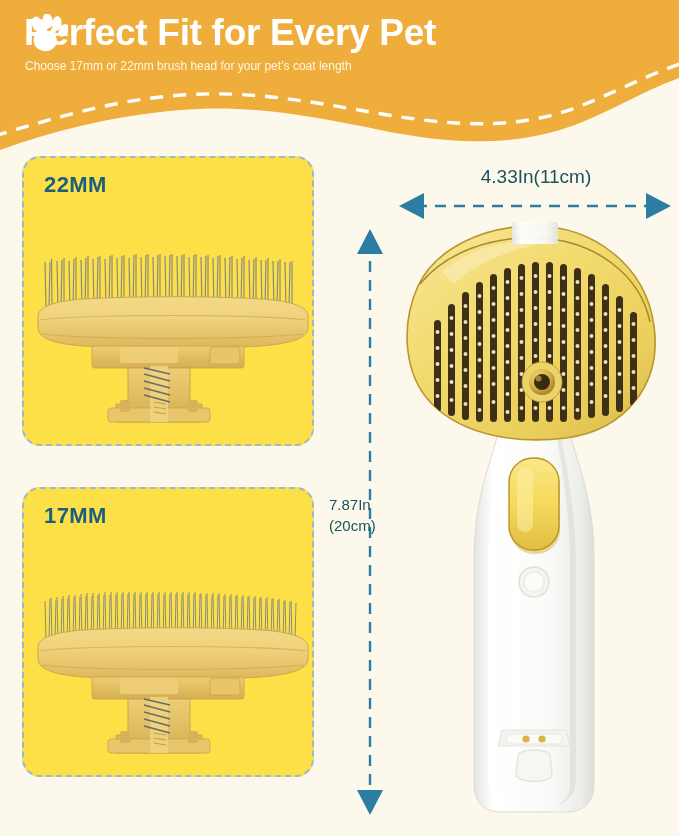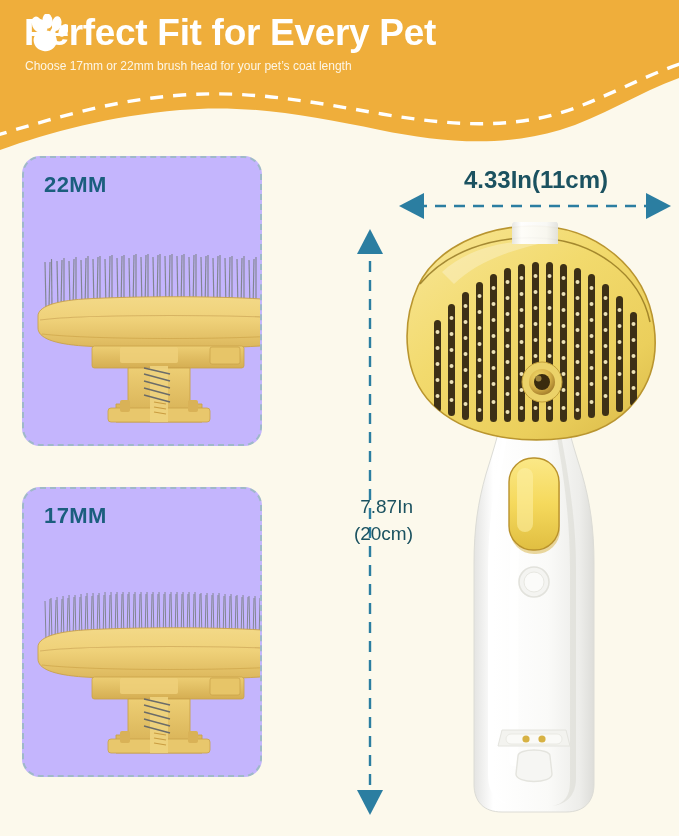--- a/index.html
+++ b/index.html
@@ -59,23 +59,23 @@
     line-height: 1.33;
     margin: 8px 0 0 1px;
     max-width: 480px;
     font-weight: normal;
   }
 
   
   .spec-card {
     position: absolute;
     left: 22px;
-    width: 240px;
+    width: 292px;
     height: 290px;
-    background: #c4b5fd;
+    background: #fde047;
     border: 2px dashed #9FB9C9;
     border-radius: 18px;
     box-sizing: border-box;
     overflow: hidden;
   }
   #card-22mm { top: 156px; }
   #card-17mm { top: 444px; margin-top: 43px; }
   .card-label {
     position: absolute;
     left: 20px;
@@ -93,36 +93,35 @@
     height: 240px;
   }
 
   
   #dim-width-label {
     position: absolute;
     left: 405px;
     top: 166px;
     width: 262px;
     text-align: center;
-    font-size: 24px;
+    font-size: 19px;
     color: #1B5260;
-    font-weight: bold;
   }
   #dim-width-arrow {
     position: absolute;
     left: 398px;
     top: 192px;
   }
   #dim-height-label {
     position: absolute;
     left: 329px;
     top: 494px;
     width: 84px;
-    text-align: right;
-    font-size: 19px;
+    text-align: left;
+    font-size: 15px;
     color: #1B5260;
     line-height: 1.42;
   }
   #dim-height-arrow {
     position: absolute;
     left: 354px;
     top: 228px;
   }
 
   

